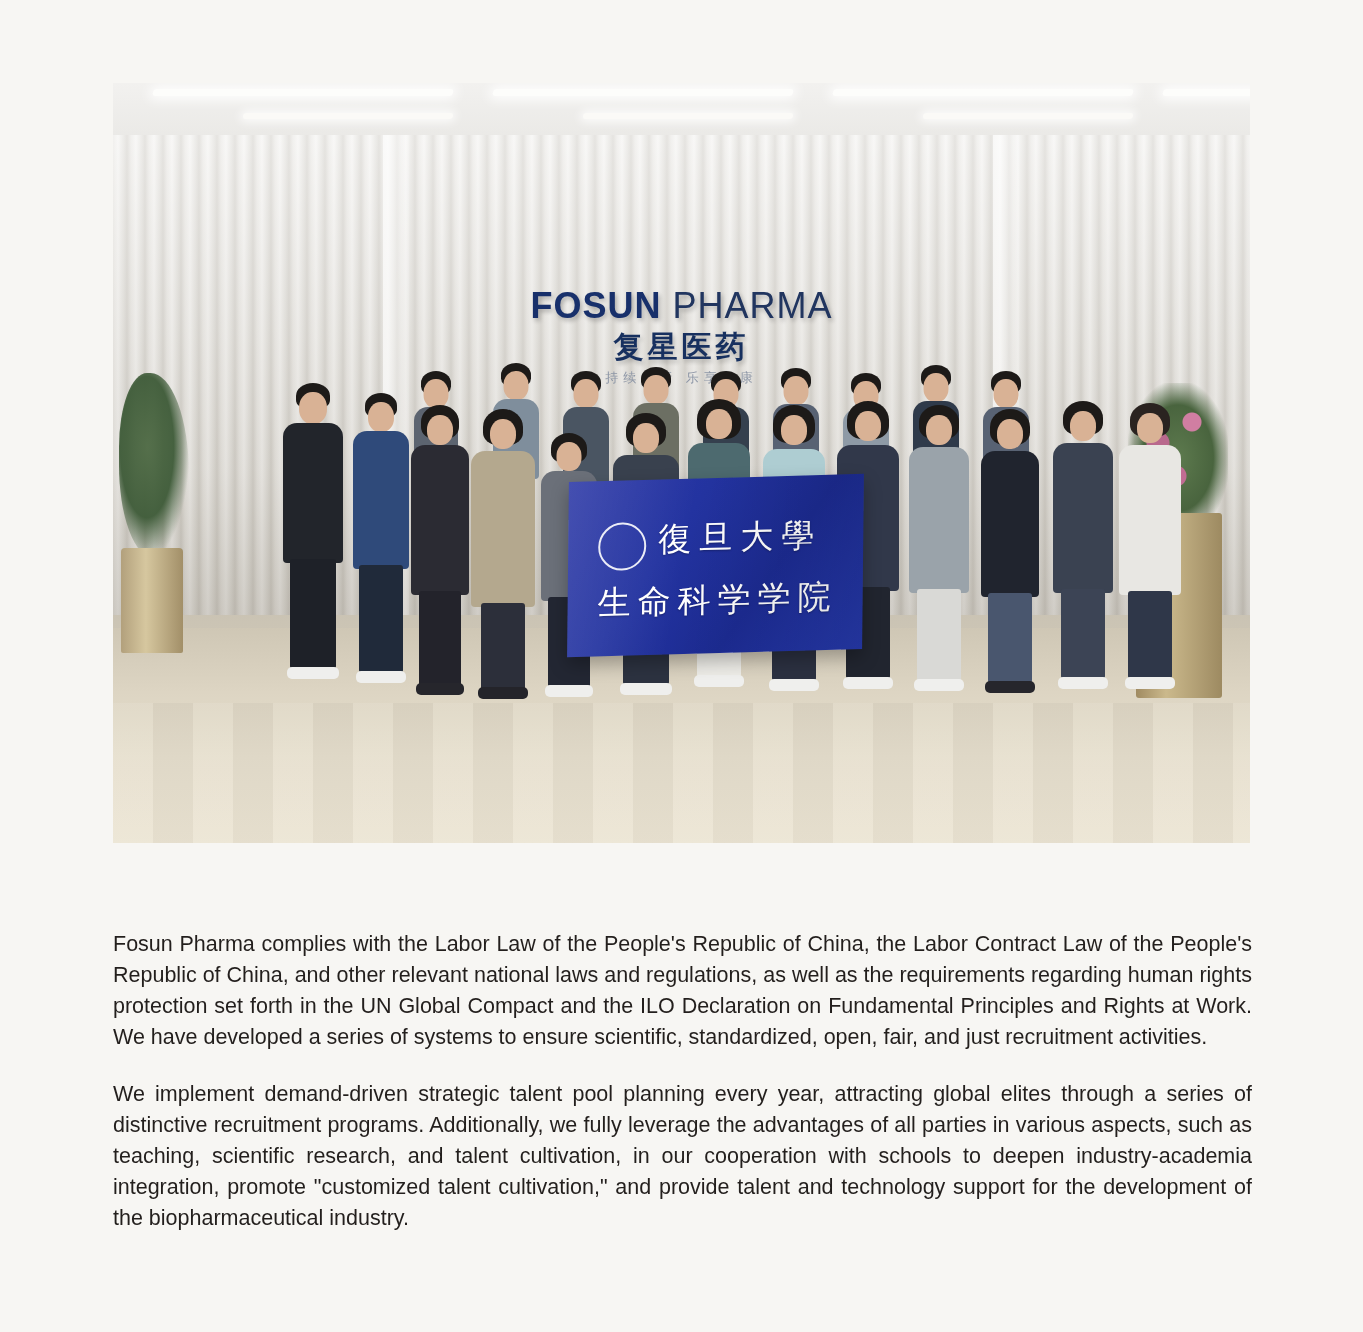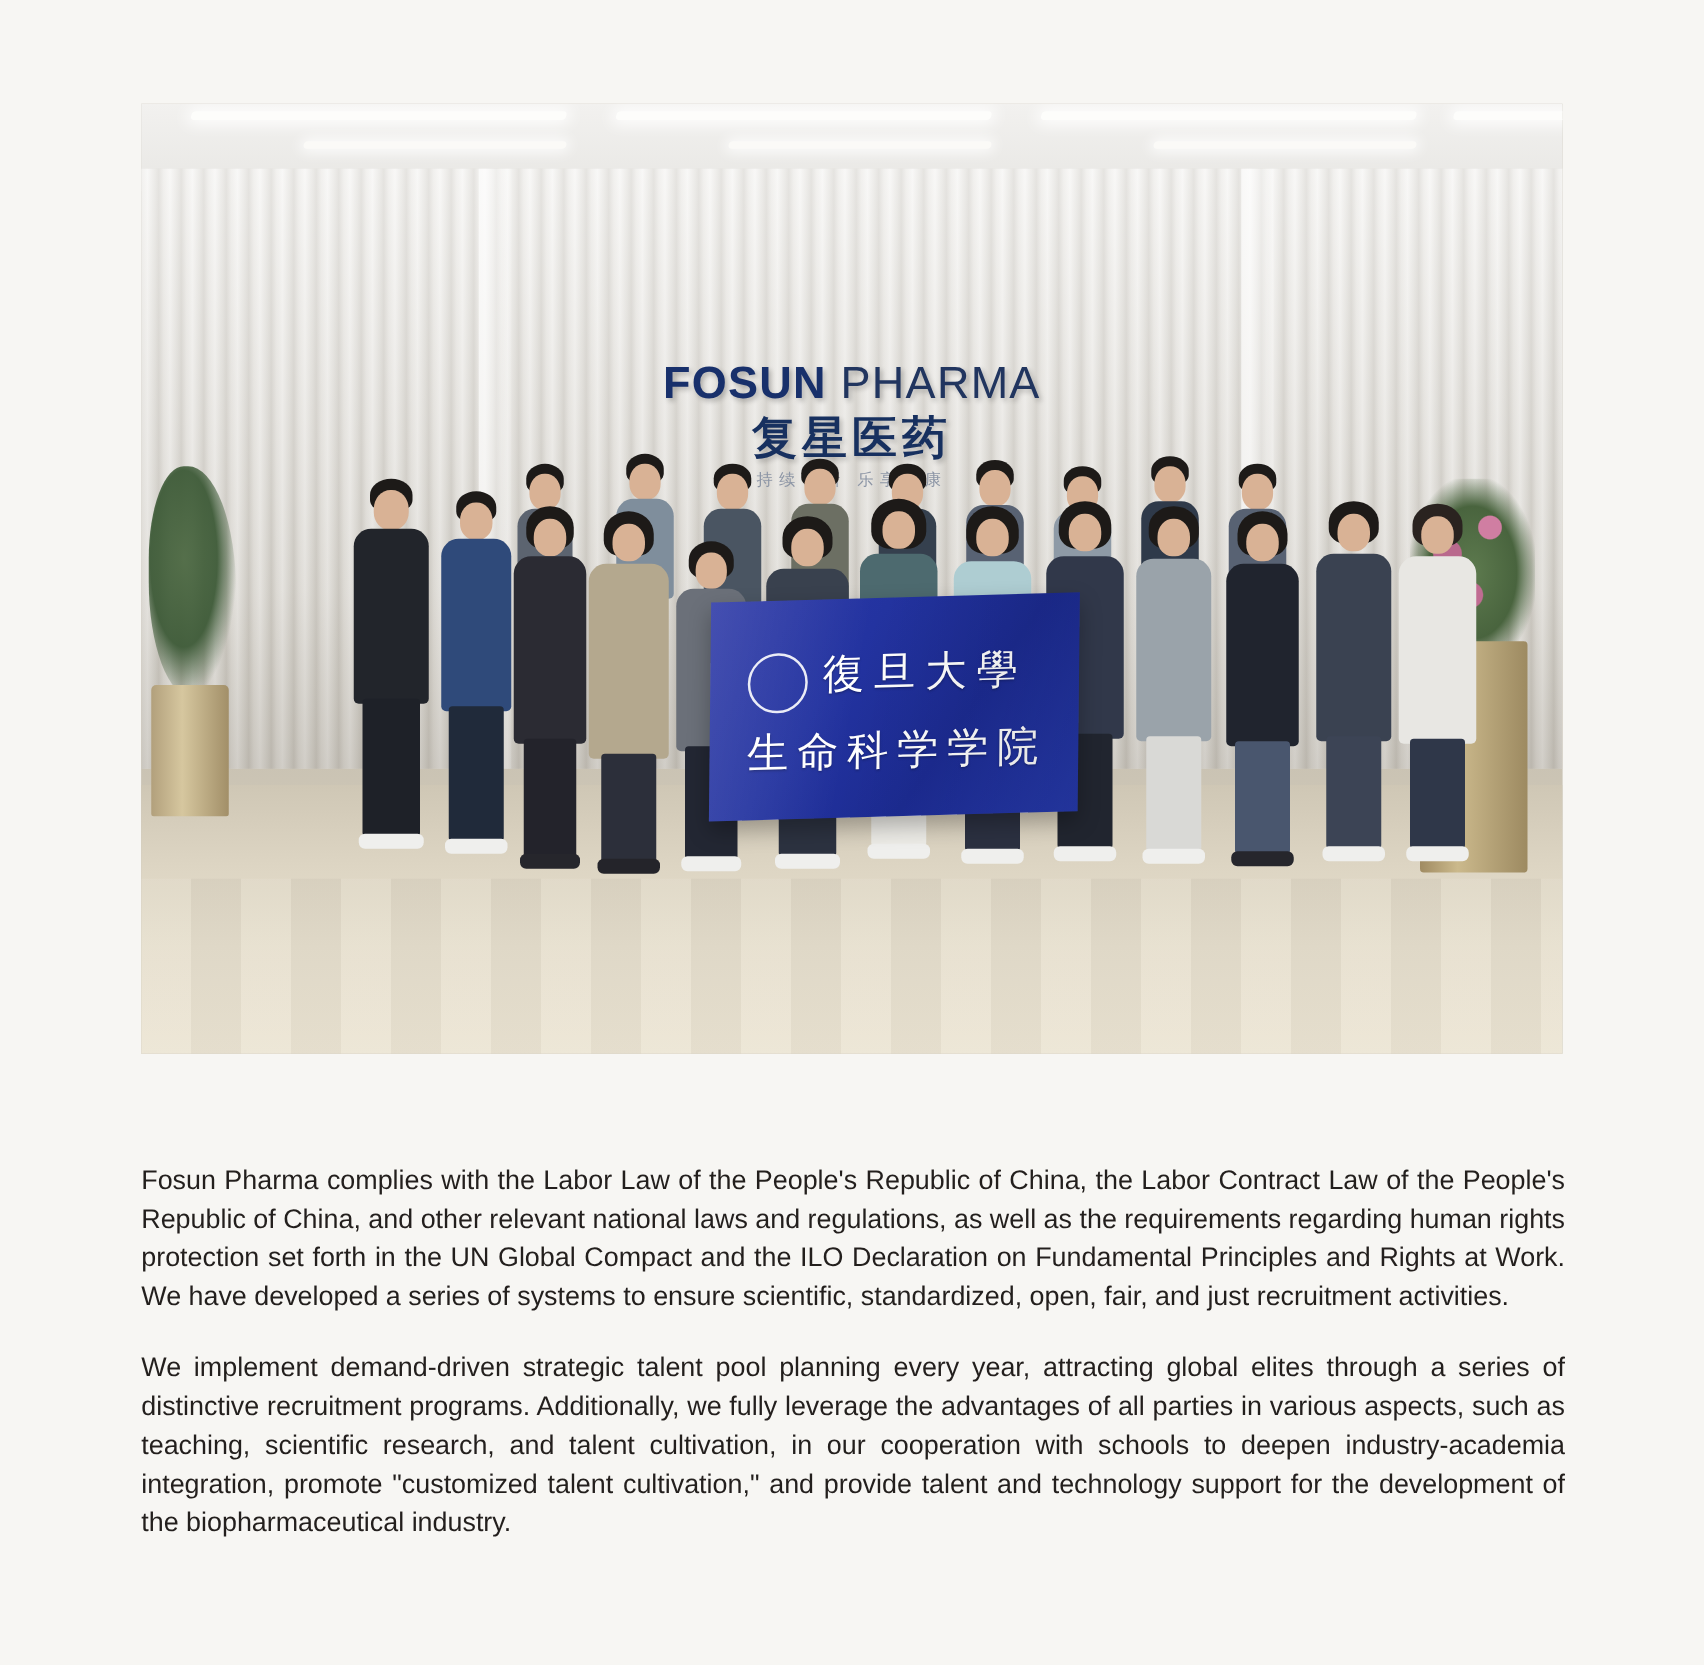--- a/index.html
+++ b/index.html
@@ -123,21 +123,21 @@
     color: #18306b;
     font-weight: 700;
     text-shadow: 2px 3px 4px rgba(0,0,0,0.22);
   }
   .wall-logo .l1 .light {
     font-weight: 400;
     color: #21355f;
   }
   .wall-logo .l2 {
     margin-top: 8px;
-    font-size: 36px;
+    font-size: 30px;
     letter-spacing: 4px;
     color: #17305f;
     font-weight: 700;
     text-shadow: 2px 3px 4px rgba(0,0,0,0.2);
   }
   .wall-logo .l3 {
     margin-top: 9px;
     font-size: 13px;
     letter-spacing: 5px;
     color: #8d96a6;

